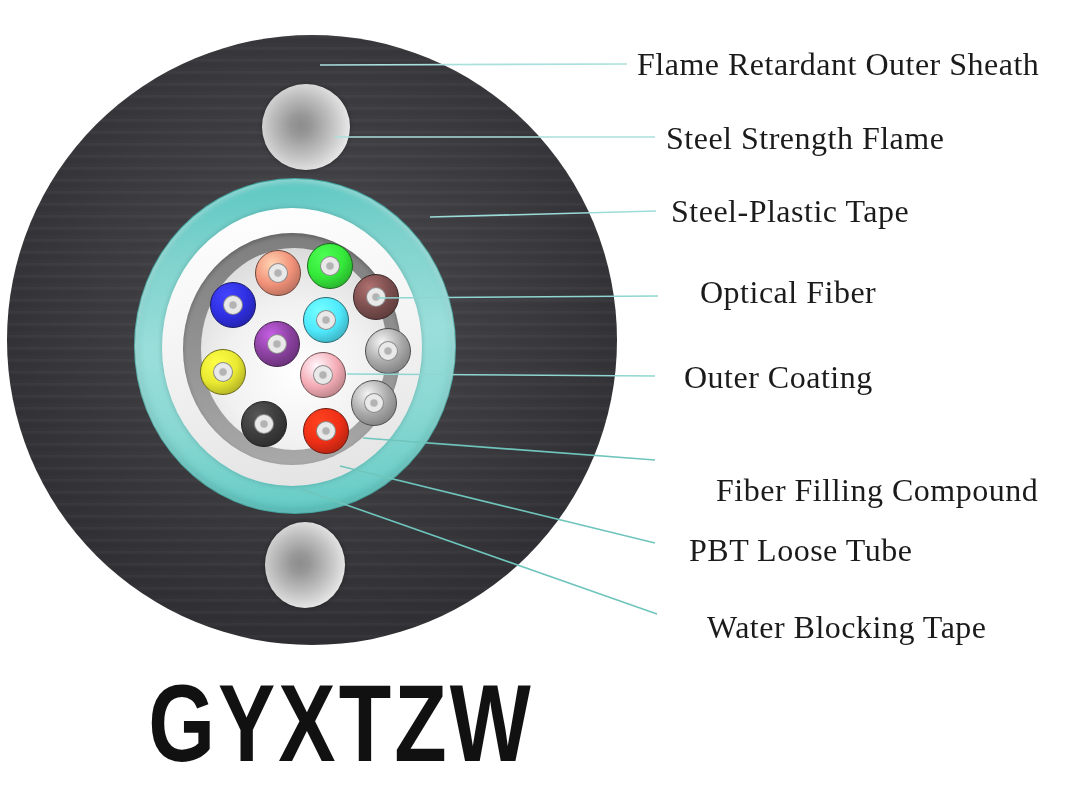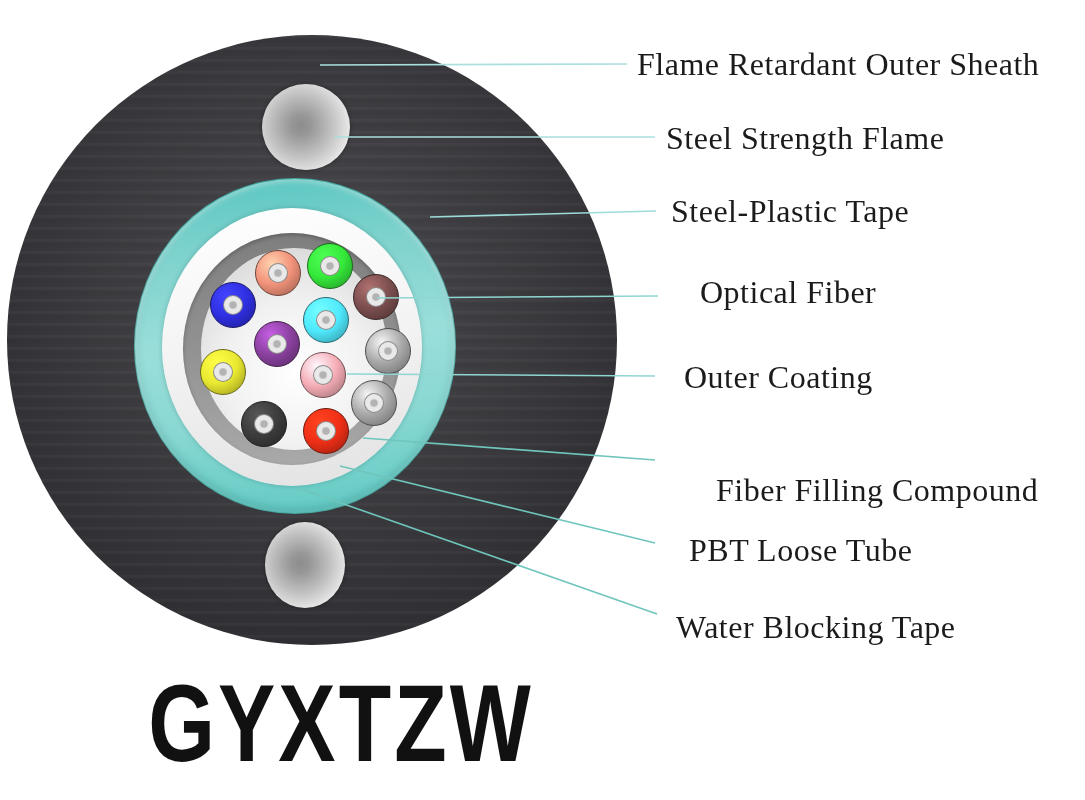--- a/index.html
+++ b/index.html
@@ -134,17 +134,17 @@
     </svg>
 
   <div id="label-layer" class="abs" style="left:0;top:0;width:0;height:0;">
       <div class="label" style="left: 637px; top: 64px;">Flame Retardant Outer Sheath</div>
       <div class="label" style="left: 666px; top: 138px;">Steel Strength Flame</div>
       <div class="label" style="left: 671px; top: 211px;">Steel-Plastic Tape</div>
       <div class="label" style="left: 700px; top: 292px;">Optical Fiber</div>
       <div class="label" style="left: 684px; top: 377px;">Outer Coating</div>
       <div class="label" style="left: 716px; top: 466px; margin-top: 24px;">Fiber Filling Compound</div>
       <div class="label" style="left: 677px; top: 550px; margin-left: 12px;">PBT Loose Tube</div>
-      <div class="label" style="left: 676px; top: 627px;">Water Blocking Tape</div>
+      <div class="label" style="left: 707px; top: 627px;">Water Blocking Tape</div>
     </div>
 
   <div id="main-title">GYXTZW</div>
 </div>
 
 </body></html>

